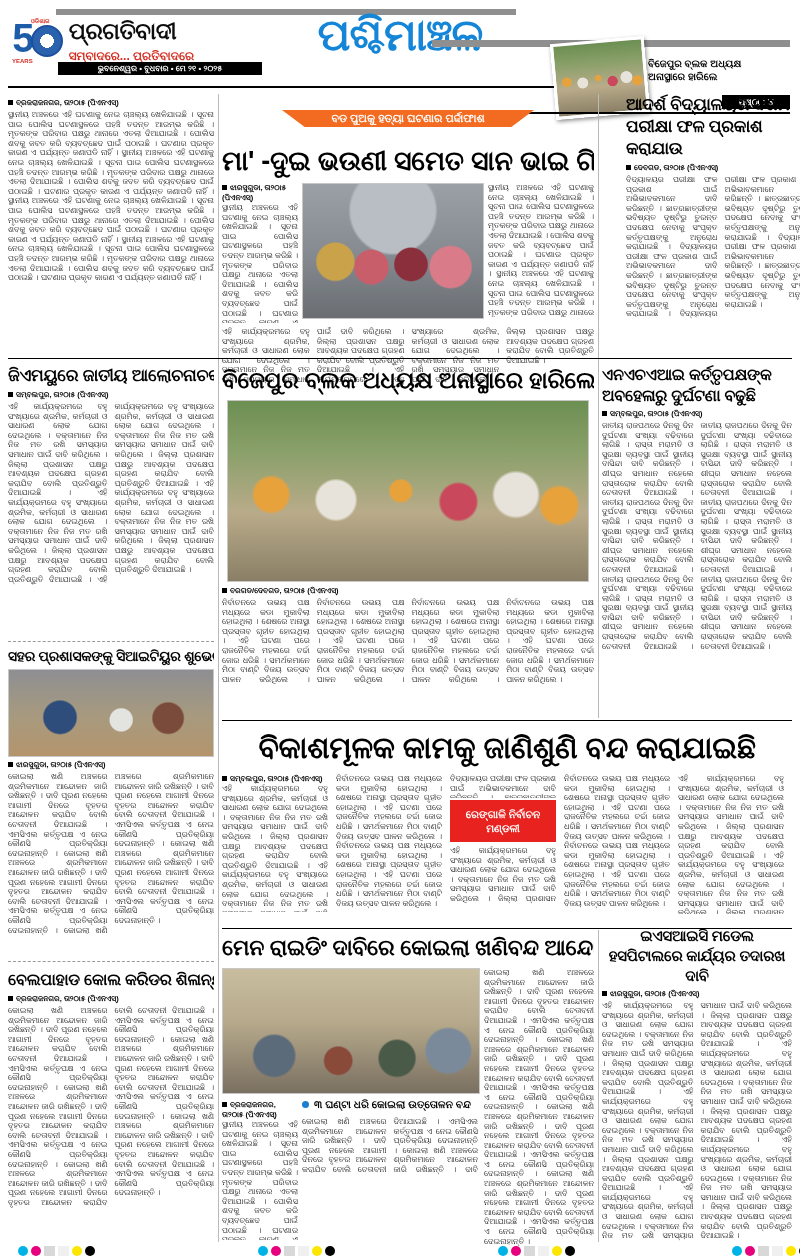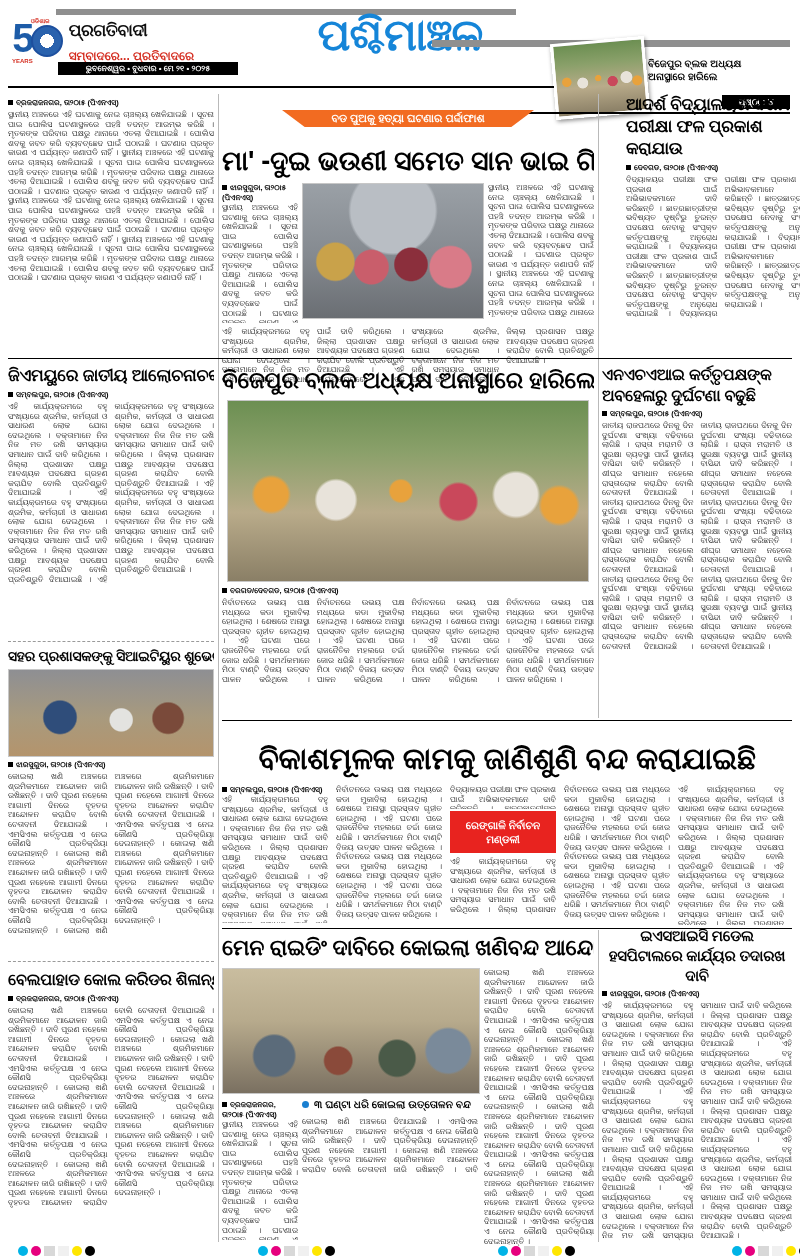--- a/index.html
+++ b/index.html
@@ -66,25 +66,25 @@
   <div class="abs" style="left:12px;top:18px;width:230px;height:44px;display:flex;align-items:flex-start;">
     <div style="text-align:center;">
       <div class="logo5">5</div>
       <div style="font-size:6px;color:#d42b1e;font-weight:bold;">YEARS</div>
     </div>
     <div style="margin-left:-2px;">
       <div style="font-size:6px;color:#d42b1e;font-weight:bold;">ଓଡିଶାର</div>
       <div class="emblem"></div>
     </div>
     <div style="margin-left:6px;">
-      <div style="font-size:17px;font-weight:bold;color:#0d0d0d;line-height:26px;letter-spacing:-0.5px;">ପ୍ରଗତିବାଦୀ</div>
+      <div style="font-size:23px;font-weight:bold;color:#0d0d0d;line-height:26px;letter-spacing:-0.5px;">ପ୍ରଗତିବାଦୀ</div>
       <div style="font-size:12px;color:#d42b1e;font-weight:bold;margin-top:5px;">ସମ୍ବାଦରେ... ପ୍ରତିବାଦରେ</div>
     </div>
   </div>
-  <div class="abs" style="left:58px;top:62px;width:180px;height:13px;background:#000;color:#fff;font-size:8px;font-weight:bold;text-align:center;line-height:13px;">ଭୁବନେଶ୍ୱର • ବୁଧବାର • ମେ ୨୧ • ୨୦୨୫</div>
+  <div class="abs" style="left:58px;top:62px;width:204px;height:13px;background:#000;color:#fff;font-size:8px;font-weight:bold;text-align:center;line-height:13px;">ଭୁବନେଶ୍ୱର • ବୁଧବାର • ମେ ୨୧ • ୨୦୨୫</div>
 
   <div class="abs title-blue" style="left:240px;top:10px;width:320px;text-align:center;font-size:44px;color:#1585d8;">ପଶ୍ଚିମାଞ୍ଚଳ</div>
 
   <div class="abs graybar" style="left:432px;top:40px;width:358px;height:7px;"></div>
   <div class="ph ph-c" style="left:553px;top:40px;width:88px;height:70px;transform:rotate(-5deg);border:3px solid #fff;box-shadow:1px 2px 4px rgba(0,0,0,0.45);"></div>
   <div class="abs caption" style="left:648px;top:57px;width:120px;">ବିଜେପୁର ବ୍ଲକ ଅଧ୍ୟକ୍ଷ ଅନାସ୍ଥାରେ ହାରିଲେ</div>
   <div class="abs badge" style="left:722px;top:95px;width:68px;height:14px;">ପୃଷ୍ଠା : ୪</div>
 
   <div class="abs rule" style="left:8px;top:86px;width:546px;height:2px;"></div>
   <div class="abs rule" style="left:432px;top:112px;width:358px;height:2px;"></div>
@@ -144,21 +144,21 @@
 
   <div class="abs" style="left:602px;top:364px;width:190px;">
     <div class="hl" style="font-size:16px;line-height:21px;">ଏନଏଚଏଆଇ କର୍ତ୍ତୃପକ୍ଷଙ୍କ ଅବହେଳାରୁ ଦୁର୍ଘଟଣା ବଢୁଛି</div>
     <div class="byline" style="margin-top:3px;"><span class="sq"></span><span>ସମ୍ବଲପୁର, ତା୨୦ା୫ (ପିଏନଏସ୍)</span></div>
     <div class="body-text c2" style="height:280px;margin-top:2px;">ଜାତୀୟ ରାଜପଥରେ ଦିନକୁ ଦିନ ଦୁର୍ଘଟଣା ସଂଖ୍ୟା ବଢିବାରେ ଲାଗିଛି । ରାସ୍ତା ମରାମତି ଓ ସୁରକ୍ଷା ବ୍ୟବସ୍ଥା ପାଇଁ ସ୍ଥାନୀୟ ବାସିନ୍ଦା ଦାବି କରିଛନ୍ତି । ଶୀଘ୍ର ସମାଧାନ ନହେଲେ ରାସ୍ତାରୋକ କରାଯିବ ବୋଲି ଚେତାବନୀ ଦିଆଯାଇଛି । ଜାତୀୟ ରାଜପଥରେ ଦିନକୁ ଦିନ ଦୁର୍ଘଟଣା ସଂଖ୍ୟା ବଢିବାରେ ଲାଗିଛି । ରାସ୍ତା ମରାମତି ଓ ସୁରକ୍ଷା ବ୍ୟବସ୍ଥା ପାଇଁ ସ୍ଥାନୀୟ ବାସିନ୍ଦା ଦାବି କରିଛନ୍ତି । ଶୀଘ୍ର ସମାଧାନ ନହେଲେ ରାସ୍ତାରୋକ କରାଯିବ ବୋଲି ଚେତାବନୀ ଦିଆଯାଇଛି । ଜାତୀୟ ରାଜପଥରେ ଦିନକୁ ଦିନ ଦୁର୍ଘଟଣା ସଂଖ୍ୟା ବଢିବାରେ ଲାଗିଛି । ରାସ୍ତା ମରାମତି ଓ ସୁରକ୍ଷା ବ୍ୟବସ୍ଥା ପାଇଁ ସ୍ଥାନୀୟ ବାସିନ୍ଦା ଦାବି କରିଛନ୍ତି । ଶୀଘ୍ର ସମାଧାନ ନହେଲେ ରାସ୍ତାରୋକ କରାଯିବ ବୋଲି ଚେତାବନୀ ଦିଆଯାଇଛି । ଜାତୀୟ ରାଜପଥରେ ଦିନକୁ ଦିନ ଦୁର୍ଘଟଣା ସଂଖ୍ୟା ବଢିବାରେ ଲାଗିଛି । ରାସ୍ତା ମରାମତି ଓ ସୁରକ୍ଷା ବ୍ୟବସ୍ଥା ପାଇଁ ସ୍ଥାନୀୟ ବାସିନ୍ଦା ଦାବି କରିଛନ୍ତି । ଶୀଘ୍ର ସମାଧାନ ନହେଲେ ରାସ୍ତାରୋକ କରାଯିବ ବୋଲି ଚେତାବନୀ ଦିଆଯାଇଛି । ଜାତୀୟ ରାଜପଥରେ ଦିନକୁ ଦିନ ଦୁର୍ଘଟଣା ସଂଖ୍ୟା ବଢିବାରେ ଲାଗିଛି । ରାସ୍ତା ମରାମତି ଓ ସୁରକ୍ଷା ବ୍ୟବସ୍ଥା ପାଇଁ ସ୍ଥାନୀୟ ବାସିନ୍ଦା ଦାବି କରିଛନ୍ତି । ଶୀଘ୍ର ସମାଧାନ ନହେଲେ ରାସ୍ତାରୋକ କରାଯିବ ବୋଲି ଚେତାବନୀ ଦିଆଯାଇଛି । ଜାତୀୟ ରାଜପଥରେ ଦିନକୁ ଦିନ ଦୁର୍ଘଟଣା ସଂଖ୍ୟା ବଢିବାରେ ଲାଗିଛି । ରାସ୍ତା ମରାମତି ଓ ସୁରକ୍ଷା ବ୍ୟବସ୍ଥା ପାଇଁ ସ୍ଥାନୀୟ ବାସିନ୍ଦା ଦାବି କରିଛନ୍ତି । ଶୀଘ୍ର ସମାଧାନ ନହେଲେ ରାସ୍ତାରୋକ କରାଯିବ ବୋଲି ଚେତାବନୀ ଦିଆଯାଇଛି ।</div>
   </div>
 
   <div class="abs rule" style="left:222px;top:720px;width:570px;height:1px;"></div>
 
   <div class="abs" style="left:222px;top:726px;width:570px;">
-    <div class="hl nowrap" style="font-size:30px;line-height:44px;text-align:center;margin-top:11px;">ବିକାଶମୂଳକ କାମକୁ ଜାଣିଶୁଣି ବନ୍ଦ କରାଯାଇଛି</div>
+    <div class="hl nowrap" style="font-size:30px;line-height:44px;text-align:center;">ବିକାଶମୂଳକ କାମକୁ ଜାଣିଶୁଣି ବନ୍ଦ କରାଯାଇଛି</div>
     <div style="display:flex;gap:8px;margin-top:4px;">
       <div style="width:106px;flex:none;">
         <div class="byline"><span class="sq"></span><span>ସମ୍ବଲପୁର, ତା୨୦ା୫ (ପିଏନଏସ୍)</span></div>
         <div class="body-text" style="height:128px;">ଏହି କାର୍ଯ୍ୟକ୍ରମରେ ବହୁ ସଂଖ୍ୟାରେ ଶ୍ରମିକ, କର୍ମଚାରୀ ଓ ସାଧାରଣ ଲୋକ ଯୋଗ ଦେଇଥିଲେ । ବକ୍ତାମାନେ ନିଜ ନିଜ ମତ ରଖି ସମସ୍ୟାର ସମାଧାନ ପାଇଁ ଦାବି କରିଥିଲେ । ଜିଲ୍ଲା ପ୍ରଶାସନ ପକ୍ଷରୁ ଆବଶ୍ୟକ ପଦକ୍ଷେପ ଗ୍ରହଣ କରାଯିବ ବୋଲି ପ୍ରତିଶ୍ରୁତି ଦିଆଯାଇଛି । ଏହି କାର୍ଯ୍ୟକ୍ରମରେ ବହୁ ସଂଖ୍ୟାରେ ଶ୍ରମିକ, କର୍ମଚାରୀ ଓ ସାଧାରଣ ଲୋକ ଯୋଗ ଦେଇଥିଲେ । ବକ୍ତାମାନେ ନିଜ ନିଜ ମତ ରଖି ସମସ୍ୟାର ସମାଧାନ ପାଇଁ ଦାବି କରିଥିଲେ । ଜିଲ୍ଲା ପ୍ରଶାସନ ପକ୍ଷରୁ ଆବଶ୍ୟକ ପଦକ୍ଷେପ ଗ୍ରହଣ କରାଯିବ ବୋଲି ପ୍ରତିଶ୍ରୁତି ଦିଆଯାଇଛି ।</div>
       </div>
       <div class="body-text" style="width:106px;height:140px;flex:none;">ନିର୍ବାଚନରେ ଉଭୟ ପକ୍ଷ ମଧ୍ୟରେ କଡା ମୁକାବିଲା ହୋଇଥିଲା । ଶେଷରେ ଅନାସ୍ଥା ପ୍ରସ୍ତାବ ଗୃହୀତ ହୋଇଥିଲା । ଏହି ଘଟଣା ପରେ ରାଜନୈତିକ ମହଲରେ ଚର୍ଚ୍ଚା ଜୋର ଧରିଛି । ସମର୍ଥକମାନେ ମିଠା ବାଣ୍ଟି ବିଜୟ ଉତ୍ସବ ପାଳନ କରିଥିଲେ । ନିର୍ବାଚନରେ ଉଭୟ ପକ୍ଷ ମଧ୍ୟରେ କଡା ମୁକାବିଲା ହୋଇଥିଲା । ଶେଷରେ ଅନାସ୍ଥା ପ୍ରସ୍ତାବ ଗୃହୀତ ହୋଇଥିଲା । ଏହି ଘଟଣା ପରେ ରାଜନୈତିକ ମହଲରେ ଚର୍ଚ୍ଚା ଜୋର ଧରିଛି । ସମର୍ଥକମାନେ ମିଠା ବାଣ୍ଟି ବିଜୟ ଉତ୍ସବ ପାଳନ କରିଥିଲେ ।</div>
       <div style="width:106px;flex:none;">
         <div class="body-text" style="height:24px;">ବିଦ୍ୟାଳୟର ପରୀକ୍ଷା ଫଳ ପ୍ରକାଶ ପାଇଁ ଅଭିଭାବକମାନେ ଦାବି କରିଛନ୍ତି । ଛାତ୍ରଛାତ୍ରୀଙ୍କ ଭବିଷ୍ୟତ ଦୃଷ୍ଟିରୁ ତୁରନ୍ତ ପଦକ୍ଷେପ ନେବାକୁ ସଂପୃକ୍ତ କର୍ତ୍ତୃପକ୍ଷଙ୍କୁ ଅନୁରୋଧ କରାଯାଇଛି ।</div>
         <div class="redbox">ରେଙ୍ଗାଳି ନିର୍ବାଚନ ମଣ୍ଡଳୀ</div>
         <div class="body-text" style="height:58px;">ଏହି କାର୍ଯ୍ୟକ୍ରମରେ ବହୁ ସଂଖ୍ୟାରେ ଶ୍ରମିକ, କର୍ମଚାରୀ ଓ ସାଧାରଣ ଲୋକ ଯୋଗ ଦେଇଥିଲେ । ବକ୍ତାମାନେ ନିଜ ନିଜ ମତ ରଖି ସମସ୍ୟାର ସମାଧାନ ପାଇଁ ଦାବି କରିଥିଲେ । ଜିଲ୍ଲା ପ୍ରଶାସନ ପକ୍ଷରୁ ଆବଶ୍ୟକ ପଦକ୍ଷେପ ଗ୍ରହଣ କରାଯିବ ବୋଲି ପ୍ରତିଶ୍ରୁତି ଦିଆଯାଇଛି ।</div>

